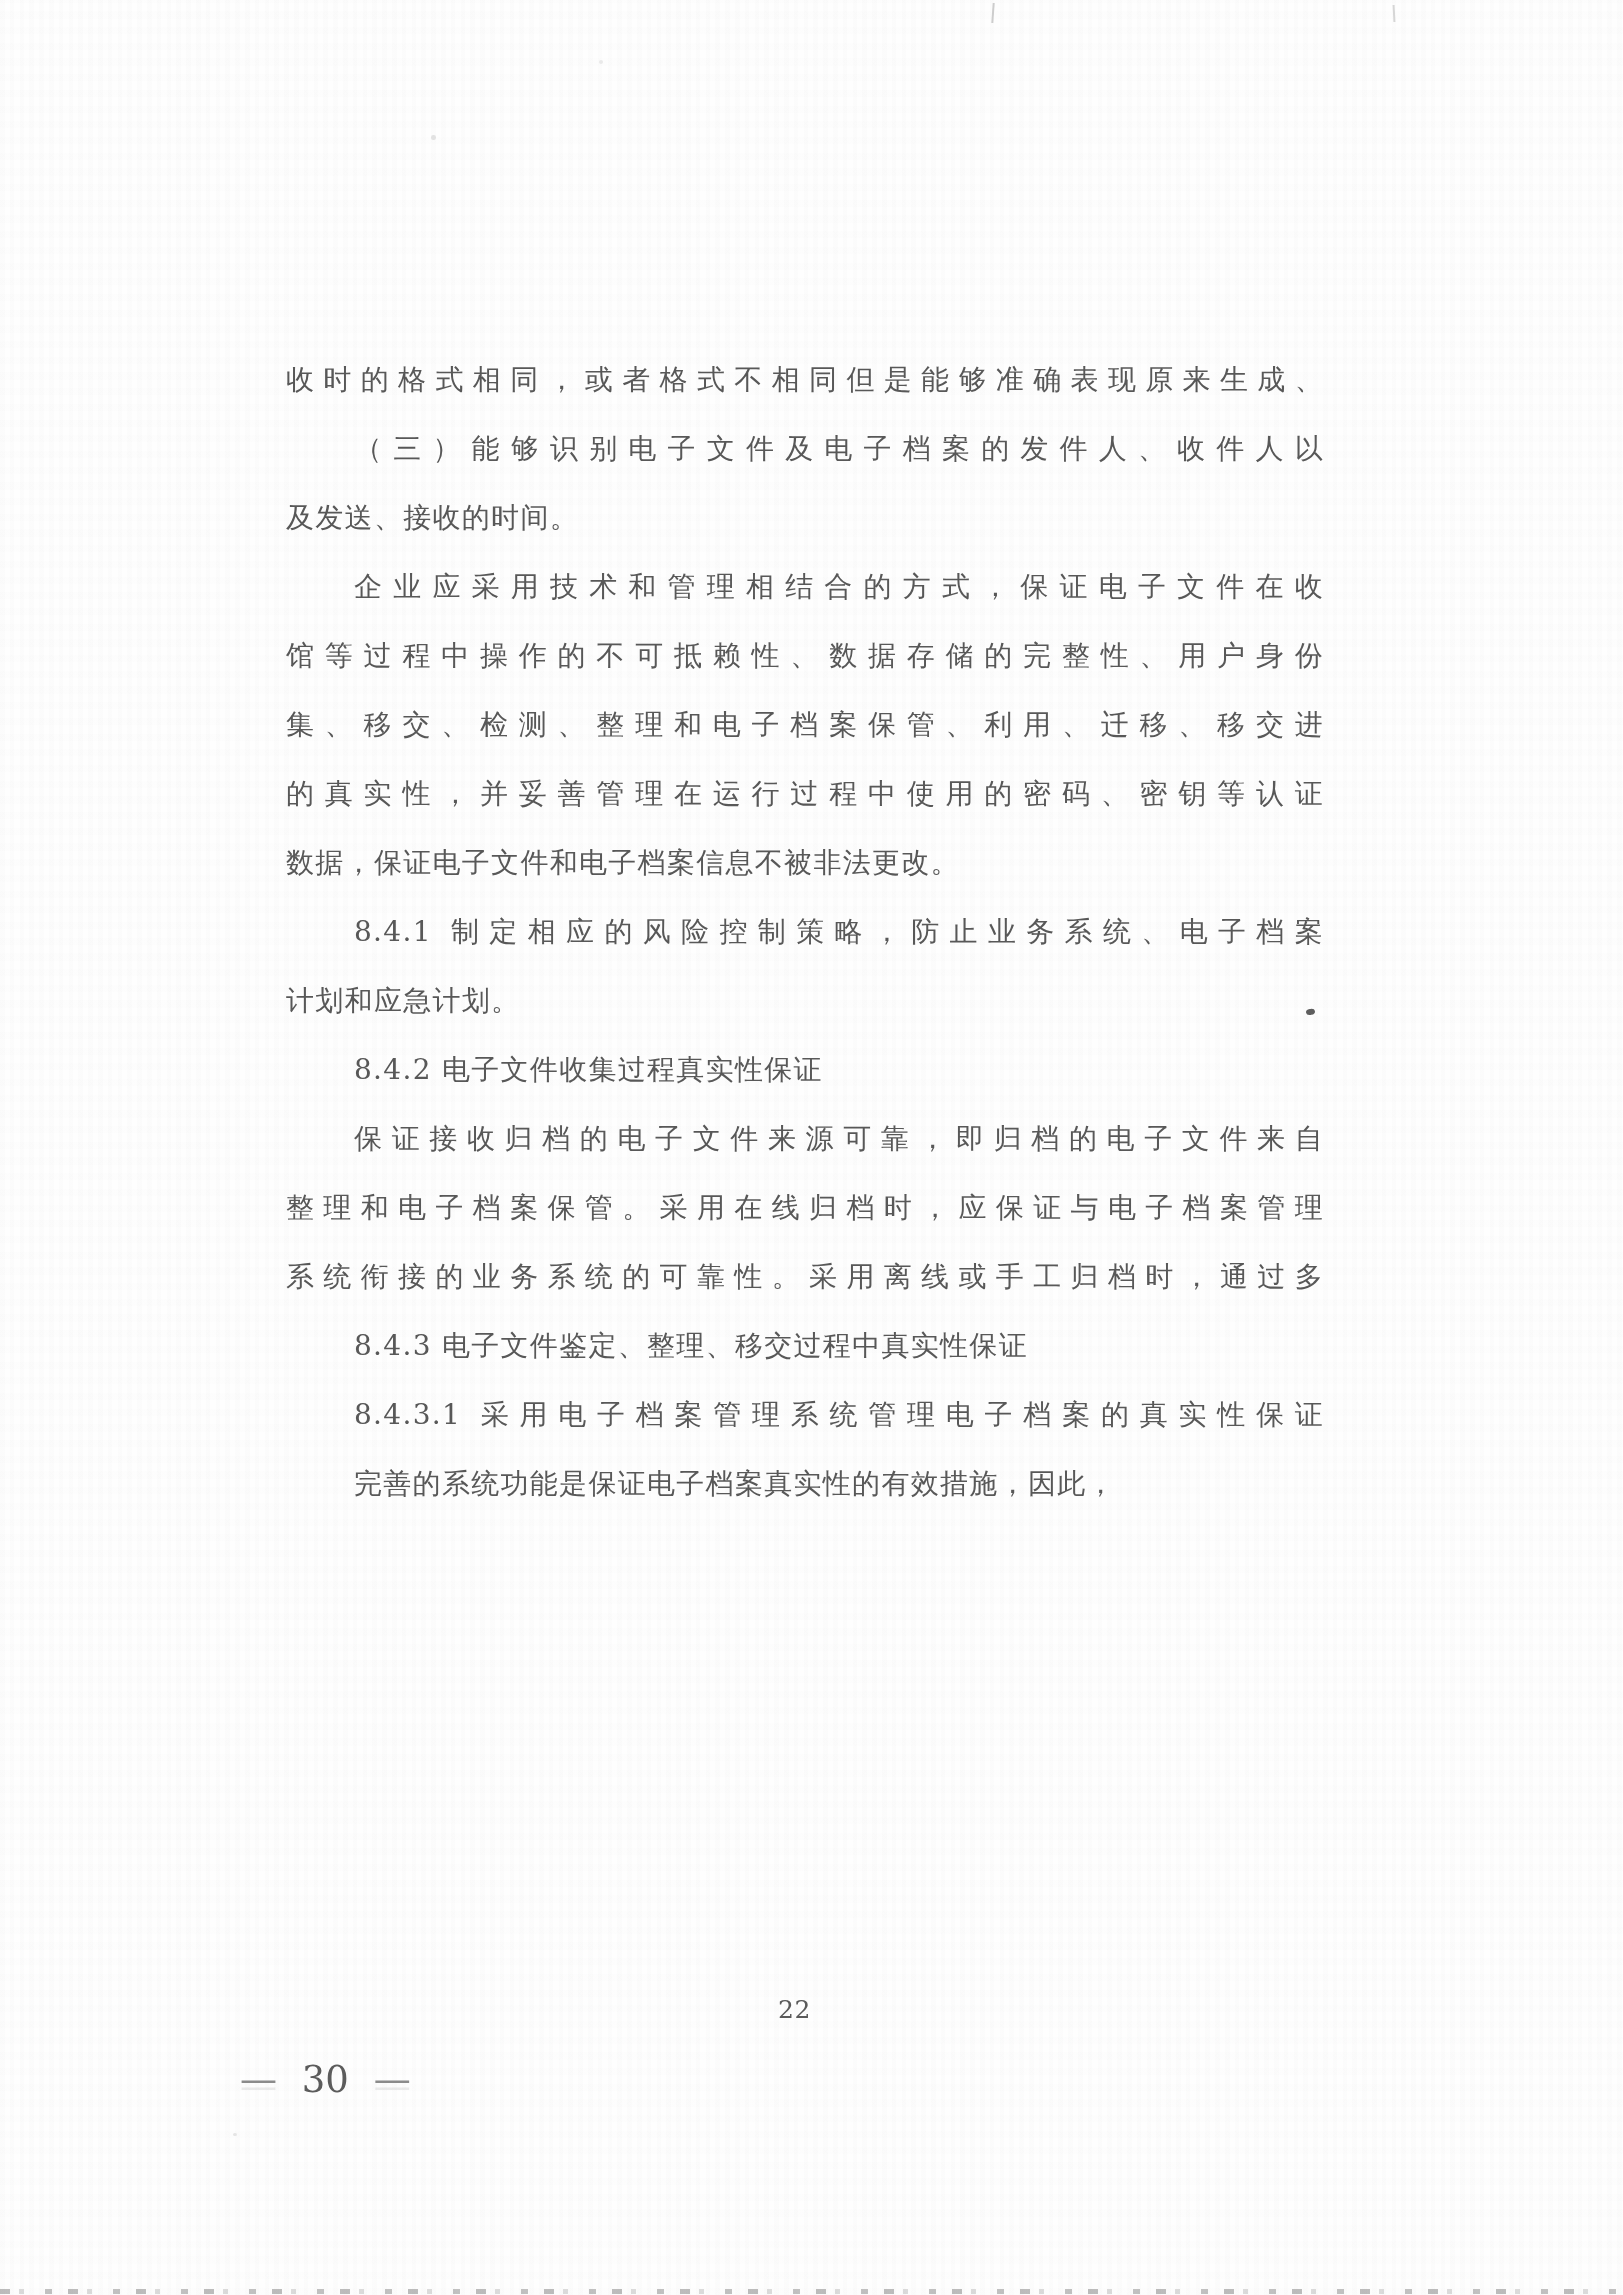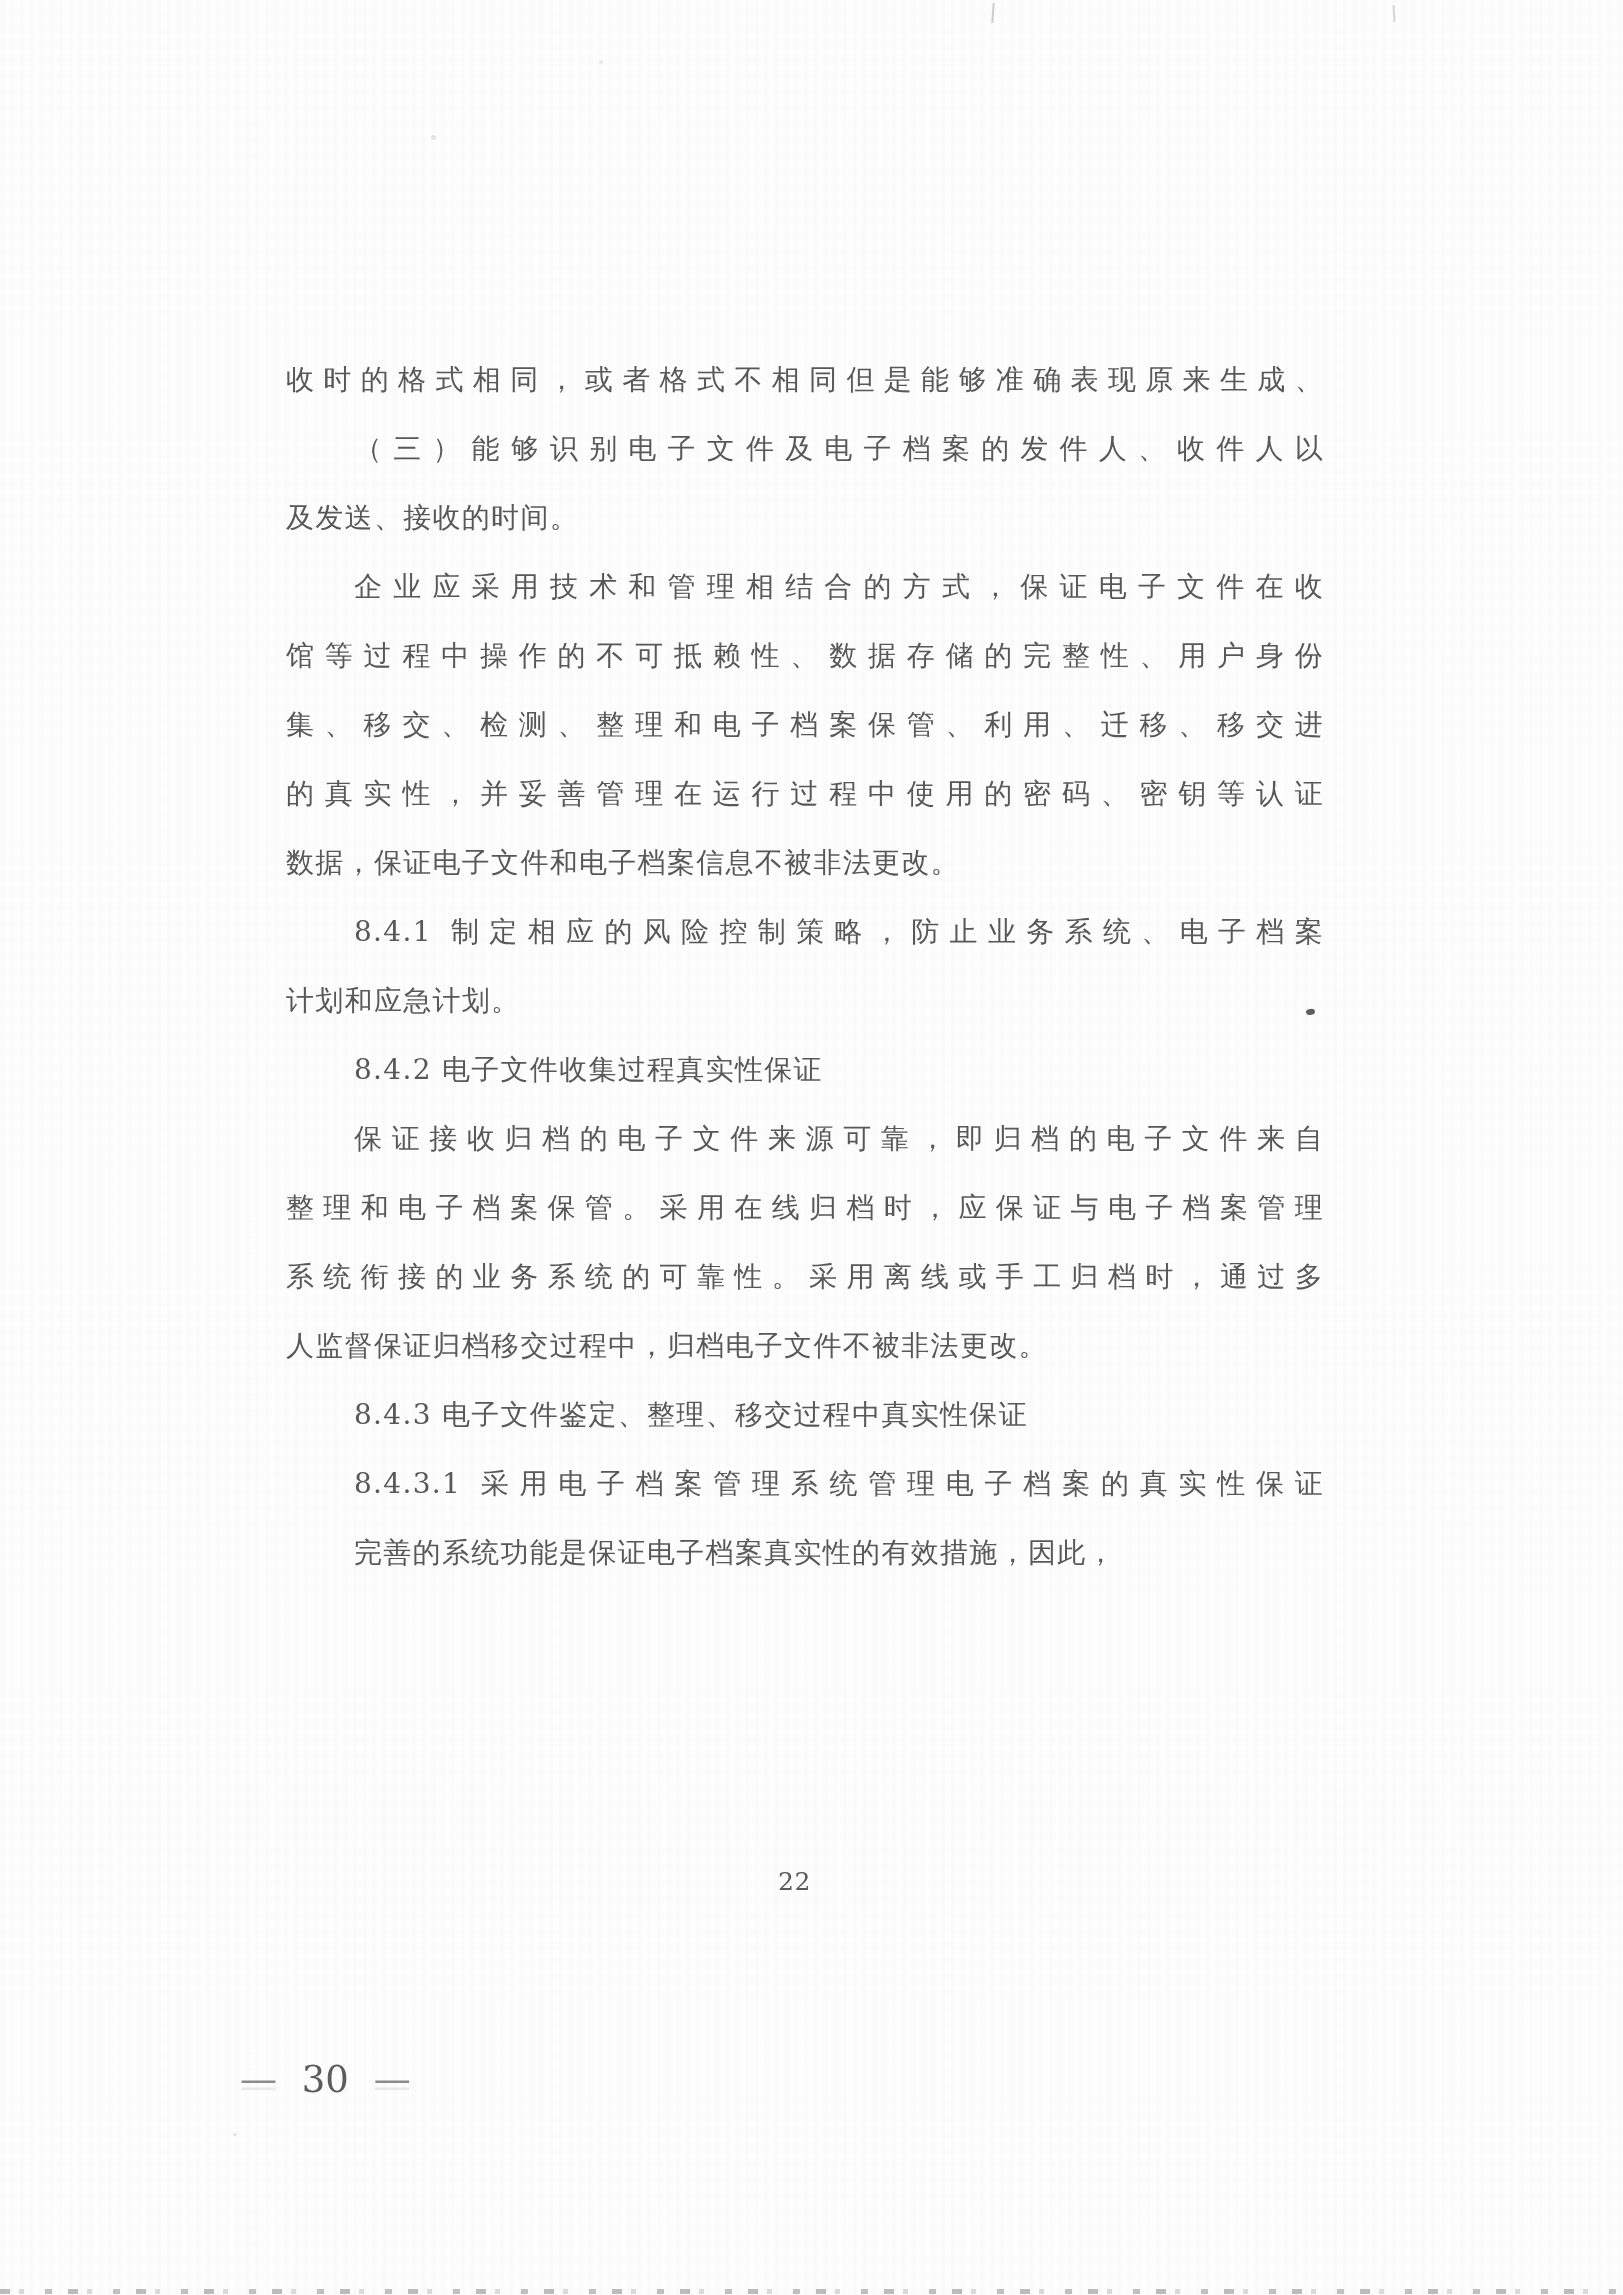--- a/index.html
+++ b/index.html
@@ -27,21 +27,21 @@
     font-size:28px;
     letter-spacing:1.3px;
   }
   .ln { height:69px; line-height:69px; }
   .j  { text-align:justify; text-align-last:justify; }
   .ind { text-indent:68px; }
   .b  { font-weight:700; color:#474747; letter-spacing:2px; }
 
   
   .pg-inner {
-    position:absolute; left:778px; top:1867px;
+    position:absolute; left:778px; top:1995px;
     font-size:25px; line-height:30px; color:#5a5a5a; letter-spacing:0.7px;
   }
 
   
   .pg-footer {
     position:absolute; left:240px; top:2054px;
     font-size:37px; line-height:52px; color:#5f5f5f;
     white-space:nowrap;
   }
   .pg-footer .dash {
@@ -87,21 +87,20 @@
     <div class="ln j">馆等过程中操作的不可抵赖性、数据存储的完整性、用户身份</div>
     <div class="ln j">集、移交、检测、整理和电子档案保管、利用、迁移、移交进</div>
     <div class="ln j">的真实性，并妥善管理在运行过程中使用的密码、密钥等认证</div>
     <div class="ln">数据，保证电子文件和电子档案信息不被非法更改。</div>
     <div class="ln j ind">8.4.1 制定相应的风险控制策略，防止业务系统、电子档案</div>
     <div class="ln">计划和应急计划。</div>
     <div class="ln ind">8.4.2 电子文件收集过程真实性保证</div>
     <div class="ln j ind">保证接收归档的电子文件来源可靠，即归档的电子文件来自</div>
     <div class="ln j">整理和电子档案保管。采用在线归档时，应保证与电子档案管理</div>
     <div class="ln j">系统衔接的业务系统的可靠性。采用离线或手工归档时，通过多</div>
-    <div class="ln">人监督保证归档移交过程中，归档电子文件不被非法更改。</div>
     <div class="ln ind">8.4.3 电子文件鉴定、整理、移交过程中真实性保证</div>
     <div class="ln j ind">8.4.3.1 采用电子档案管理系统管理电子档案的真实性保证</div>
     <div class="ln ind">完善的系统功能是保证电子档案真实性的有效措施，因此，</div>
   </main>
 
   <div class="pg-inner">22</div>
 
   <div class="pg-footer">
     <span class="dash">—</span>
     <span class="num">30</span>

